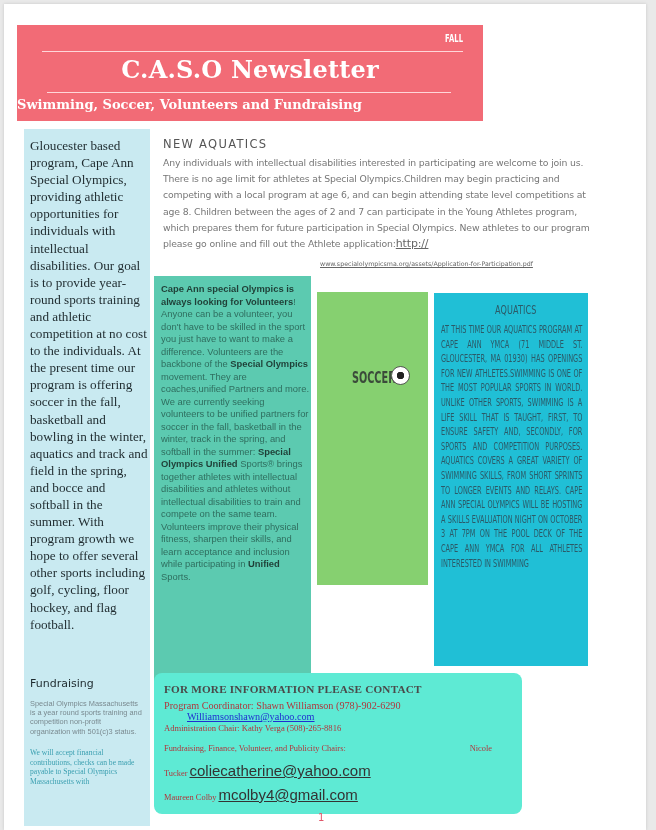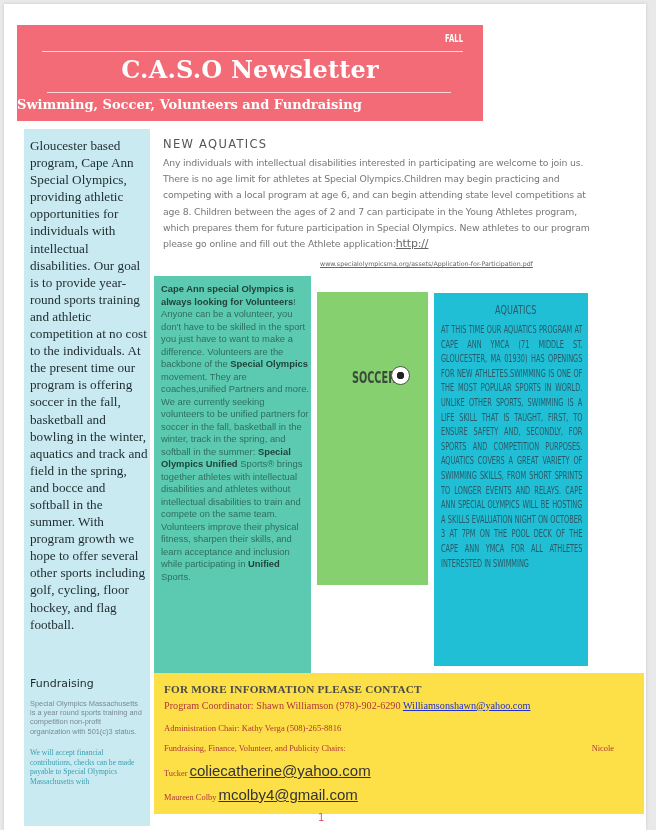--- a/index.html
+++ b/index.html
@@ -129,39 +129,40 @@
   .aquatics-title span { display: inline-block; transform: scaleX(0.78); }
   .aquatics-body {
     position: absolute; left: 7px; top: 30px; width: 186px;
     font-family: "DejaVu Sans Condensed", "DejaVu Sans", sans-serif;
     font-size: 9.6px; line-height: 14.6px; color: #2b5a68;
     text-align: justify; text-transform: uppercase;
     transform: scaleX(0.76); transform-origin: left top;
   }
 
   .contact-box {
-    position: absolute; left: 154px; top: 673px; width: 490px; height: 141px;
-    background: #fde047;
+    position: absolute; left: 154px; top: 673px; width: 368px; height: 141px;
+    background: #5eead4;
+    border-radius: 8px;
   }
   .contact-title {
     position: absolute; left: 10px; top: 10px;
     font-family: "Liberation Serif", serif; font-weight: bold; font-size: 11.2px;
     color: #4a4a4a; letter-spacing: 0.2px;
   }
   .contact-line {
     position: absolute; left: 10px;
     font-family: "Liberation Serif", serif; color: #b0363c;
   }
   .c1 { top: 27px; font-size: 10.2px; }
   .c2 { top: 50px; font-size: 8.6px; }
   .c3 { top: 71px; font-size: 8.4px; }
   .c3b { position: absolute; right: 30px; top: 71px; font-family: "Liberation Serif", serif; font-size: 8.4px; color: #b0363c; }
   .c4 { top: 89px; font-size: 8.4px; }
   .c5 { top: 113px; font-size: 8.4px; }
-  .email-blue { color: #1f2fd0; text-decoration: underline; }
+  .email-blue { color: #1f2fd0; text-decoration: underline; margin-left: 23px; }
   .email-dark { color: #333; text-decoration: underline; font-family: "Liberation Sans", sans-serif; font-size: 15px; }
   .page-number {
     position: absolute; left: 318px; top: 812px;
     font-family: "DejaVu Sans", sans-serif; font-size: 10px; color: #e0566a;
   }
 </style>
 </head>
 <body>
 
 <div class="page"></div>

